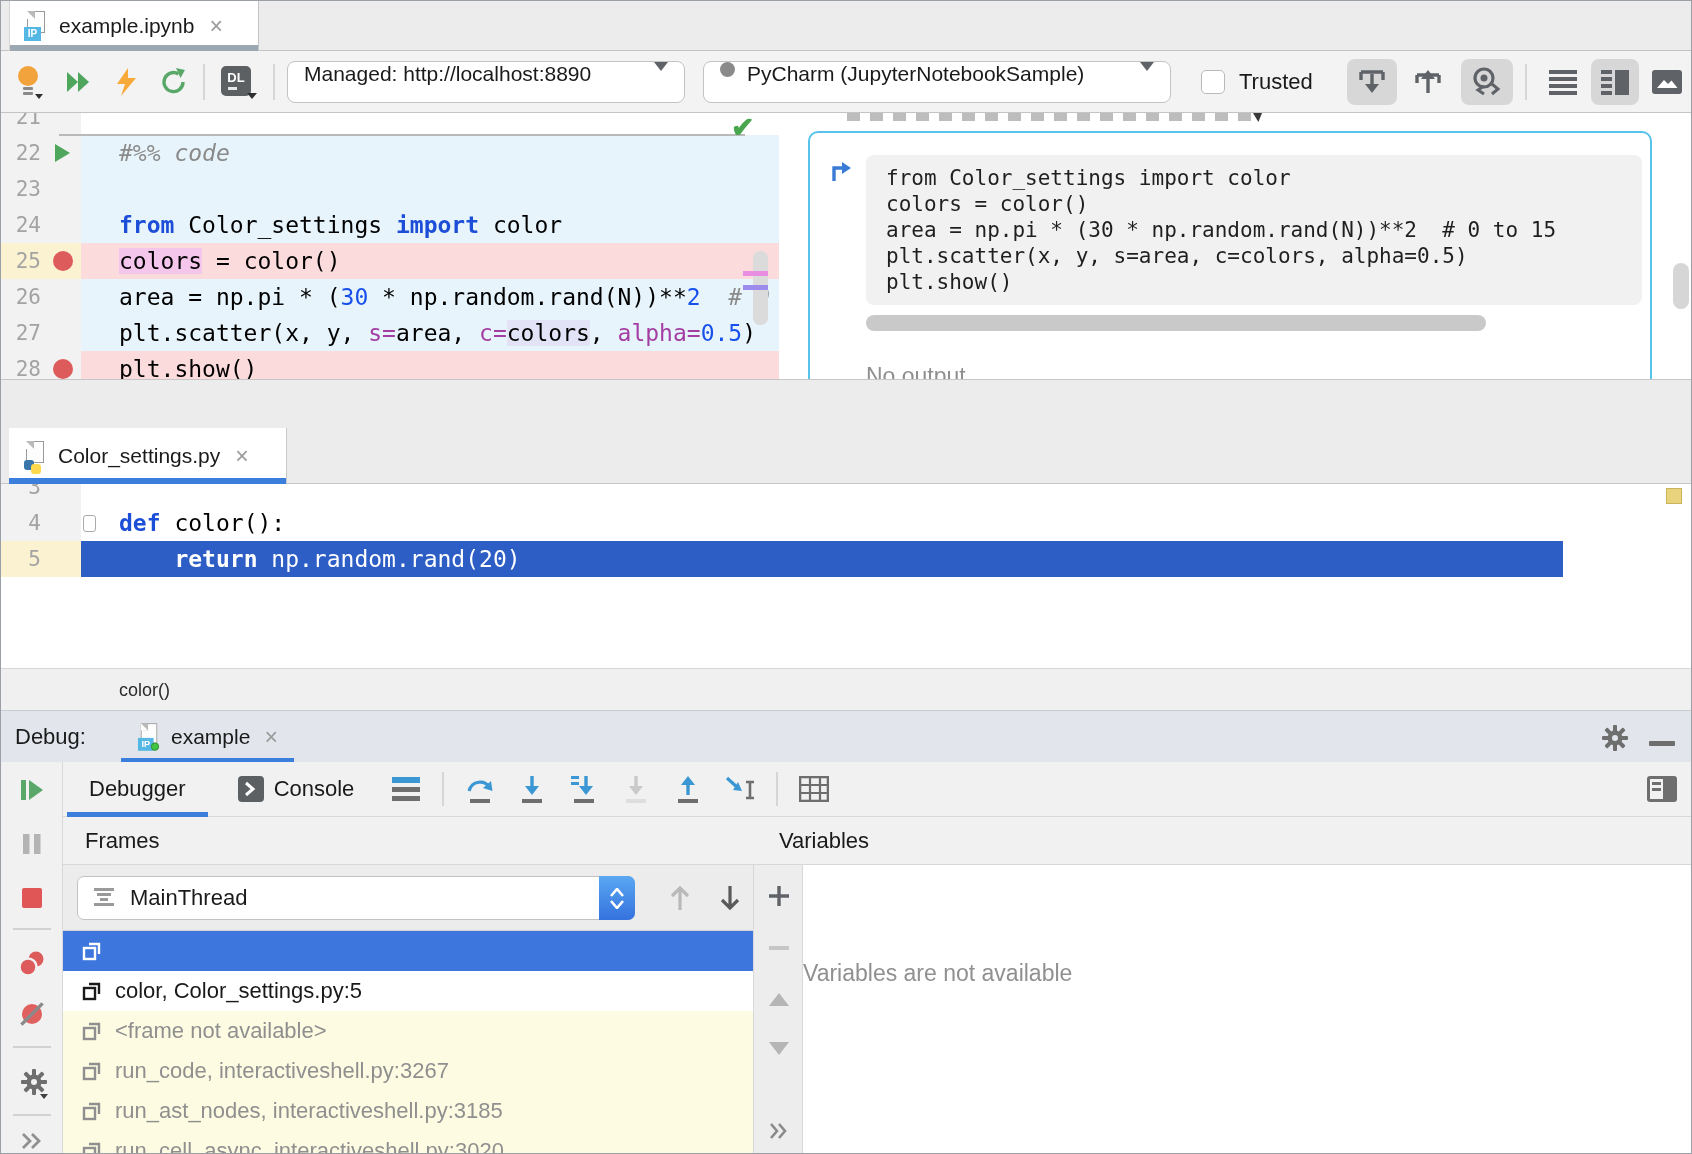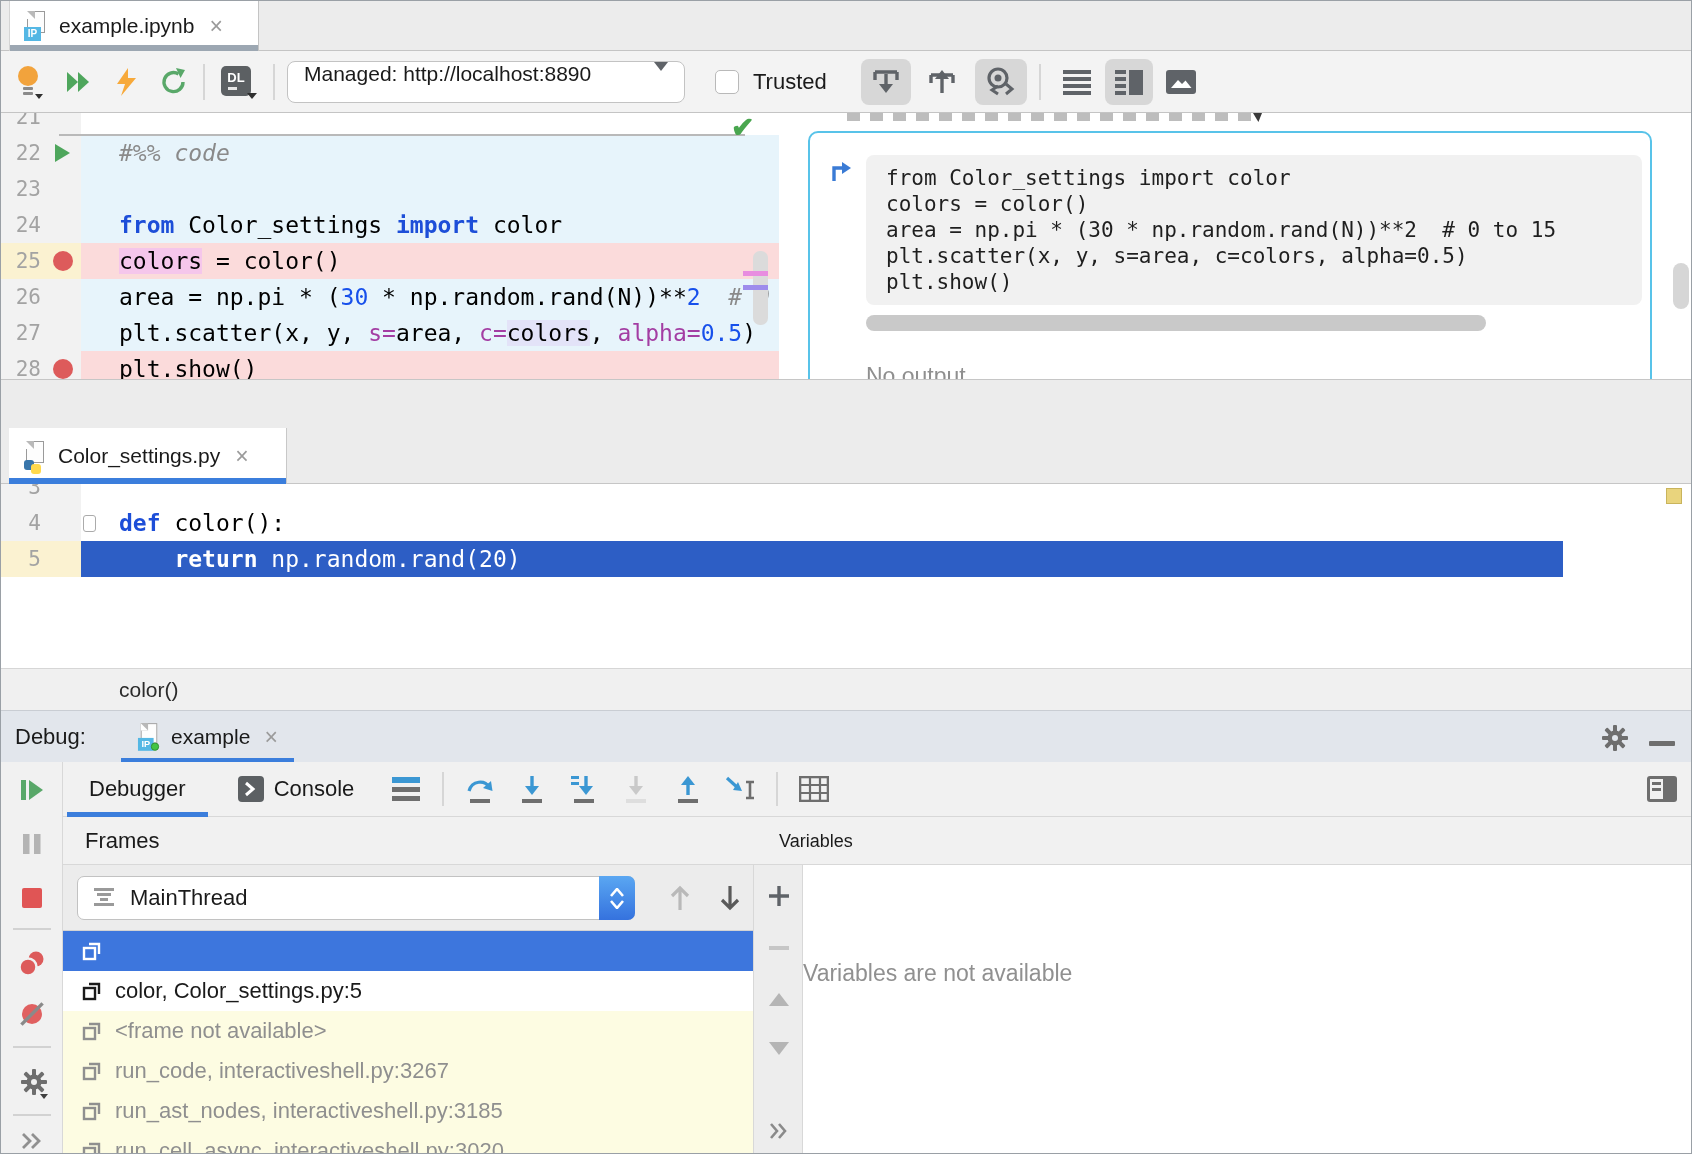--- a/index.html
+++ b/index.html
@@ -74,21 +74,21 @@
   .pytab{position:absolute;left:8px;top:0;height:56px;width:278px;background:#fff;border-right:1px solid #c8c8c8;display:flex;align-items:center;padding:0 14px;gap:11px}
   .pytab-underline{position:absolute;left:0;right:0;bottom:0;height:6px;background:#3b7edc}
 
   
   .pypane{position:absolute;left:0;top:483px;right:0;height:184px;background:#fff;overflow:hidden}
   .pypane .cline{margin-right:128px}
   .foldbox{position:absolute;left:82px;margin-top:10px;width:13px;height:17px;background:#fff;border:1px solid #ababab;border-radius:3px;z-index:2}
   .ymark{position:absolute;right:9px;top:4px;width:16px;height:16px;background:#e9d47d;border:1px solid #c9b45c}
 
   
-  .breadcrumb{position:absolute;left:0;top:667px;right:0;height:42px;background:#f0f0f0;border-top:1px solid #d6d6d6;line-height:42px;padding-left:118px;font-size:21px;color:#2b2b2b}
+  .breadcrumb{position:absolute;left:0;top:667px;right:0;height:42px;background:#f0f0f0;border-top:1px solid #d6d6d6;line-height:42px;padding-left:118px;font-size:18px;color:#2b2b2b}
 
   
   .dbghdr{position:absolute;left:0;top:709px;right:0;height:52px;background:#e2e6ec;border-top:1px solid #c9cdd3}
   .dbglabel{position:absolute;left:14px;top:0;line-height:52px;font-size:22px}
   .dbgtab{position:absolute;left:120px;top:0;height:52px;display:flex;align-items:center;gap:10px;padding:0 16px}
   .dbgtab-underline{position:absolute;left:0;right:0;bottom:0;height:5px;background:#3b7edc}
   .hdricon{position:absolute;top:13px}
 
   
   .dbgtoolbar{position:absolute;left:62px;top:761px;right:0;height:55px;background:#f1f1f1;border-bottom:1px solid #d8d8d8;display:flex;align-items:center}
@@ -110,21 +110,21 @@
   .combolabel{font-size:22px}
   .stepper{position:absolute;right:-1px;top:-1px;width:36px;height:44px;border-radius:0 7px 7px 0;background:linear-gradient(#5aa7f2,#3572de);display:flex;flex-direction:column;align-items:center;justify-content:center;gap:3px}
   .navup{position:absolute;left:604px;top:18px}
   .navdown{position:absolute;left:654px;top:18px}
   .frow{display:flex;height:40px;align-items:center;padding-left:18px;gap:12px;font-size:22px;background:#fdfce2;color:#8f8f8f}
   .frow.selected{background:#3d76dd;color:#fff}
   .frow.normal{background:#fff;color:#1a1a1a}
   .ficon{width:22px;height:22px;flex-shrink:0}
 
   
-  .varshdr{position:absolute;left:752px;top:816px;right:0;height:48px;background:#f1f1f1;border-bottom:1px solid #d8d8d8;font-size:18px;line-height:48px;padding-left:26px}
+  .varshdr{position:absolute;left:752px;top:816px;right:0;height:48px;background:#f1f1f1;border-bottom:1px solid #d8d8d8;font-size:22px;line-height:48px;padding-left:26px}
   .varsstrip{position:absolute;left:752px;top:864px;width:50px;bottom:0;background:#ededed;border-left:1px solid #d8d8d8;border-right:1px solid #d8d8d8}
   .vic{position:absolute;left:13px;width:24px;height:24px}
   .varsbody{position:absolute;left:802px;top:864px;right:0;bottom:0;background:#fff;display:flex;justify-content:flex-start}
   .varsempty{margin-top:95px;font-size:23px;color:#909090}
 </style>
 </head>
 <body>
 
 <div class="app">
 
@@ -172,20 +172,25 @@
       <svg width="40" height="38" viewBox="0 0 40 38">
           <rect x="2" y="3" width="30" height="30" rx="5" fill="#5c6063"></rect>
           <text x="17" y="19" font-size="13" font-weight="bold" fill="#fff" text-anchor="middle" font-family="Liberation Sans, sans-serif">DL</text>
           <rect x="9" y="24" width="9" height="3" fill="#e8e8e8"></rect>
           <path d="M28 30 h10 l-5 6 z" fill="#2f2f2f"></path>
         </svg>
     </span>
     <span class="tsep"></span>
     <div class="dd" style="width:398px">
       <span class="ddlabel">Managed: http://localhost:8890</span>
+      <span class="caret" style="margin-left:auto"></span>
+    </div>
+    <div class="dd" style="width:468px;margin-left:18px">
+      <span class="kdot"></span>
+      <span class="ddlabel">PyCharm (JupyterNotebookSample)</span>
       <span class="caret" style="margin-left:auto"></span>
     </div>
     <span class="cb" style="margin-left:30px"></span>
     <span class="trusted">Trusted</span>
     <span class="tbtn toggled" style="margin-left:34px">
       <svg width="32" height="30" viewBox="0 0 32 30">
           <path d="M5 5 h22 M5 5 v8 M27 5 v8" stroke="#5f6368" stroke-width="3.4" fill="none"></path>
           <path d="M16 7 v12" stroke="#5f6368" stroke-width="3.4"></path>
           <path d="M9 17 h14 l-7 9 z" fill="#5f6368"></path>
         </svg>

